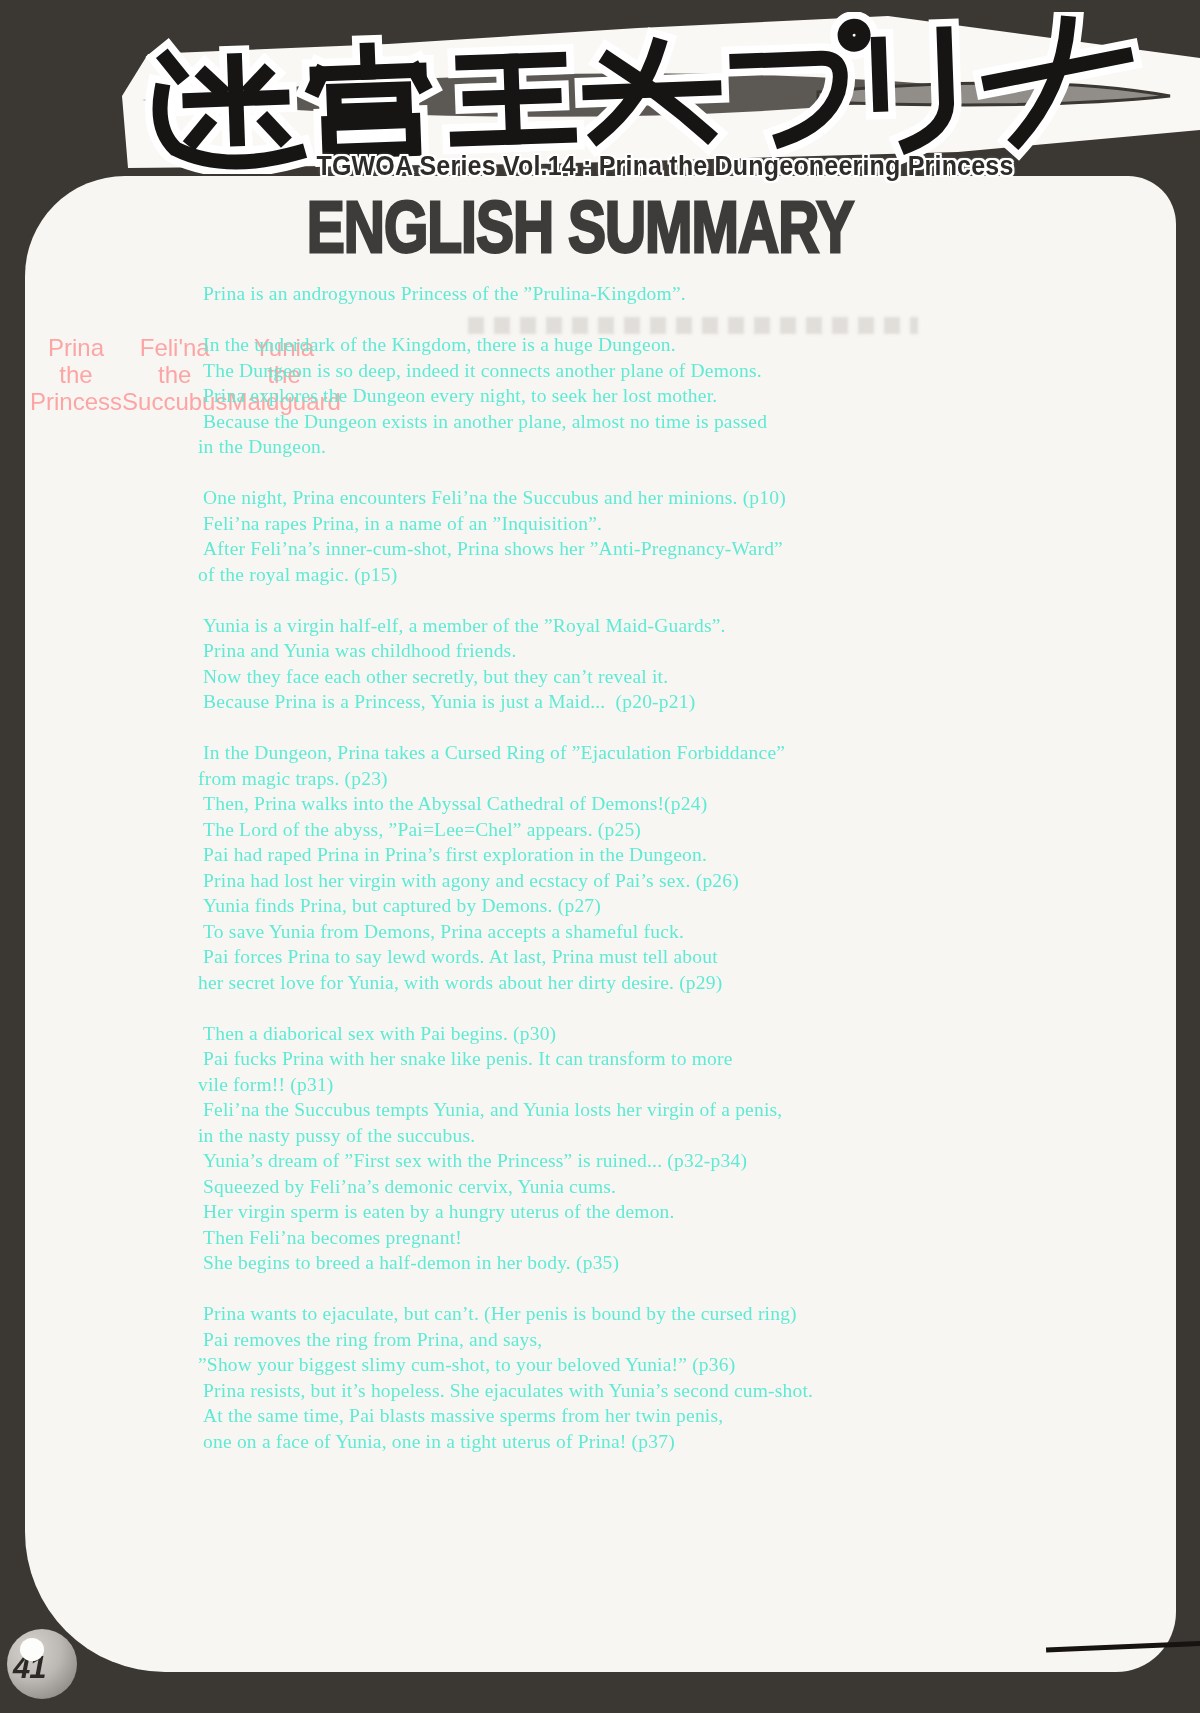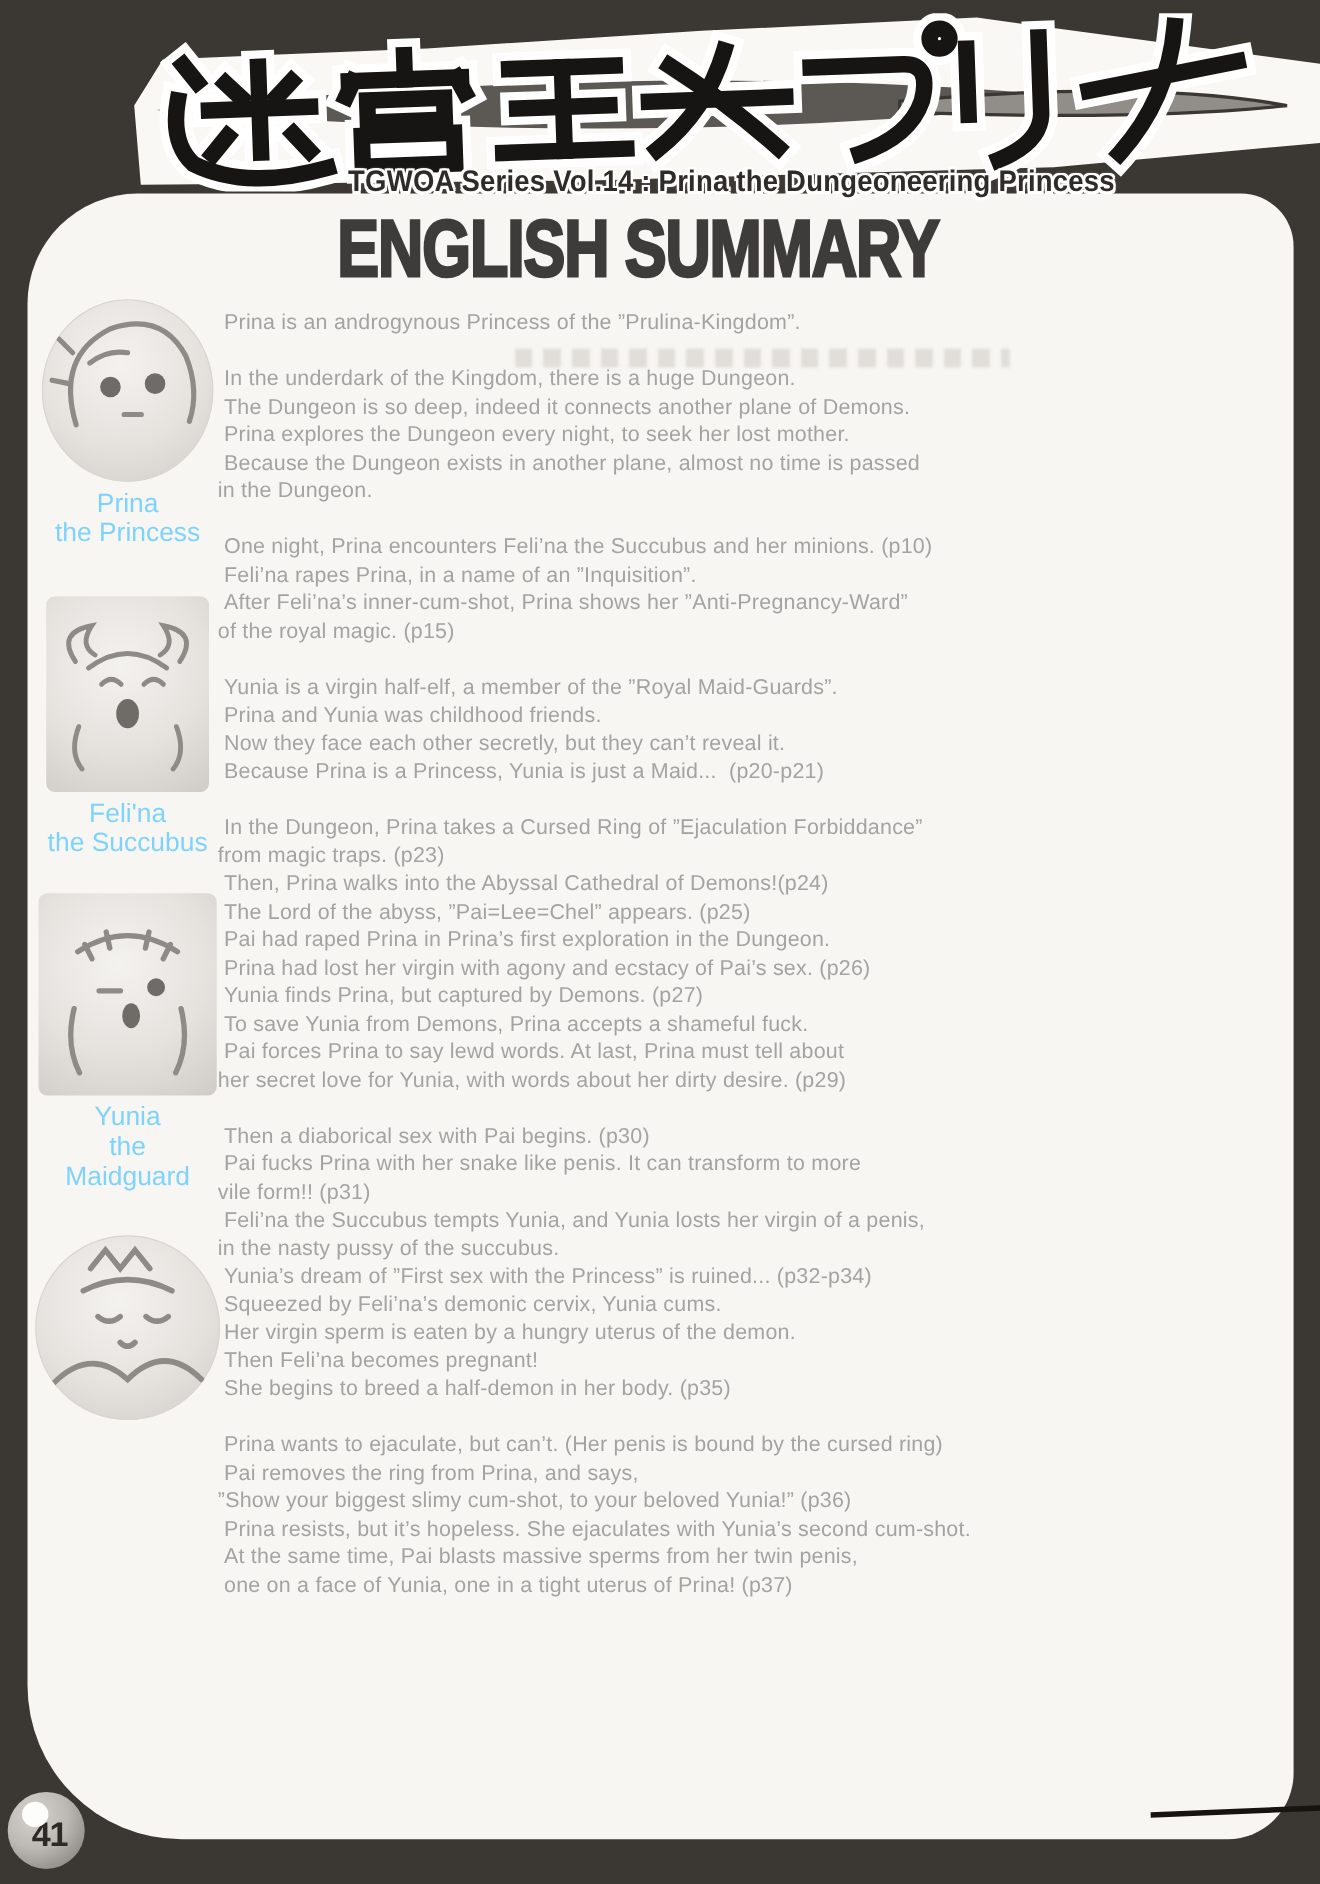--- a/index.html
+++ b/index.html
@@ -27,50 +27,50 @@
   }
   .heading{
     position:absolute;left:235px;top:184px;width:690px;z-index:3;margin:0;
     text-align:center;font-size:57px;font-weight:bold;color:#3e3c3a;letter-spacing:-1px;
     -webkit-text-stroke:2.2px #3e3c3a;white-space:nowrap;
     transform:scaleY(1.28);transform-origin:center top;
   }
   
   .summary{
     position:absolute;left:198px;top:281px;width:975px;z-index:3;
-    font-family:Liberation Sans, sans-serif;
-    font-size:19.5px;line-height:25.5px;letter-spacing:.2px;color:#a3a3a3;
+    font-family:Liberation Serif, serif;
+    font-size:19.5px;line-height:25.5px;letter-spacing:.2px;color:#5eead4;
   }
   .para{margin:0 0 25.5px 0;white-space:pre-wrap}
   .bleed{
     position:absolute;left:468px;top:317px;width:450px;height:17px;z-index:2;opacity:.4;
     background:repeating-linear-gradient(90deg, rgba(130,127,122,.5) 0 16px, rgba(130,127,122,0) 16px 26px);
     filter:blur(1.5px);
   }
   
   .chars{
     position:absolute;left:30px;top:260px;width:172px;z-index:3;
-    display:flex;flex-direction:column;align-items:center;color:#7dd3fc;
+    display:flex;align-items:center;color:#fca5a5;
   }
   .portrait{
     position:relative;overflow:hidden;
     background:radial-gradient(circle at 45% 35%, #f4f2ef 0%, #e5e2de 55%, #cfccc7 100%);
   }
   .portrait.circle{border-radius:50%;box-shadow:inset 0 0 0 1px #d8d5d0}
   .portrait.art{border-radius:8px}
   .portrait svg{position:absolute;inset:0;width:100%;height:100%}
   .sk{stroke:#8e8b87;stroke-width:3;fill:none;stroke-linecap:round}
   .skf{fill:#6f6c68;stroke:none}
   .cap{text-align:center;font-size:24px;line-height:27px;margin-top:6px}
   .subcap{font-size:16.5px;line-height:19px;font-weight:normal}
   
   .page-ball{
     position:absolute;left:7px;top:1629px;width:70px;height:70px;border-radius:50%;z-index:5;
     background:radial-gradient(circle at 34% 30%, #d6d3cf 0%, #bcb9b4 45%, #918e89 80%, #7e7b76 100%);
-    display:flex;align-items:center;justify-content:center;
+    display:flex;align-items:center;justify-content:flex-start;font-style:italic;
   }
   .page-ball .num{font-weight:bold;font-size:31px;color:#2c2a27;padding-top:8px;padding-left:6px;letter-spacing:-1px}
   .page-ball .gloss{position:absolute;left:13px;top:9px;width:24px;height:23px;border-radius:50%;background:#fdfdfc}
   .scan-line{
     position:absolute;left:1046px;top:1644px;width:170px;height:5px;z-index:4;
     background:#161310;transform:rotate(-2.4deg);
   }
 </style>
 </head>
 <body>

